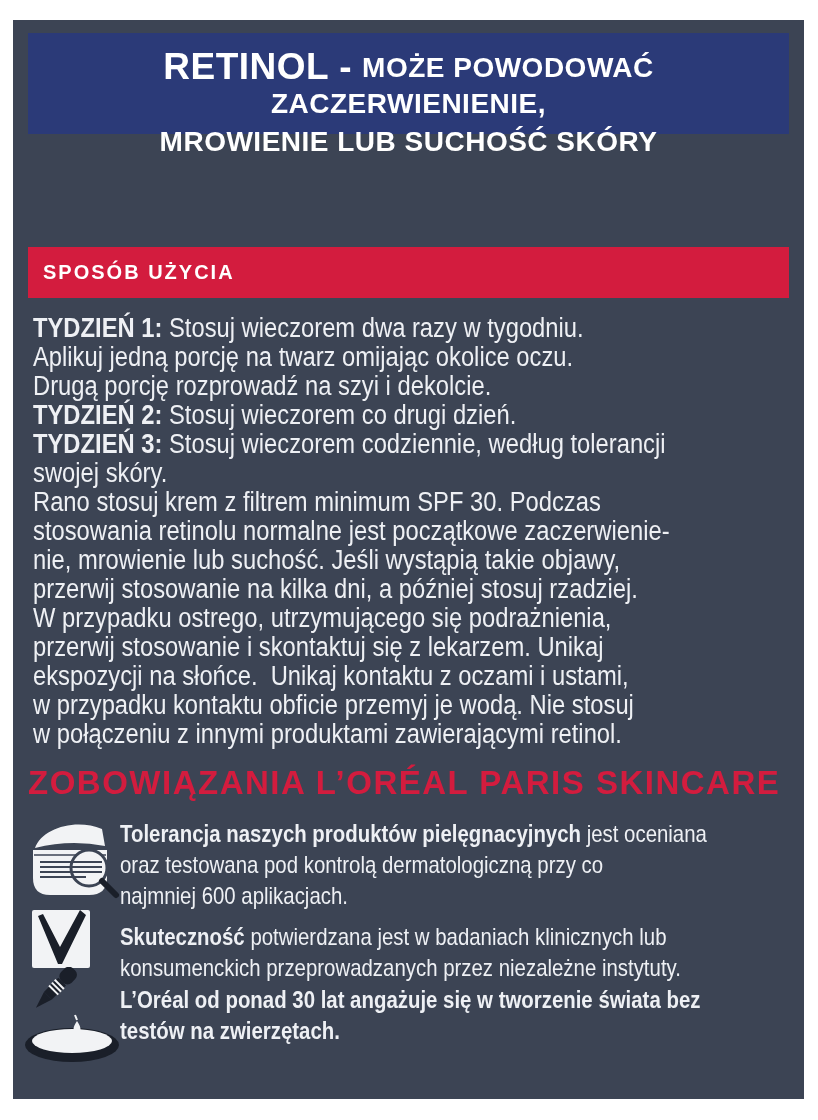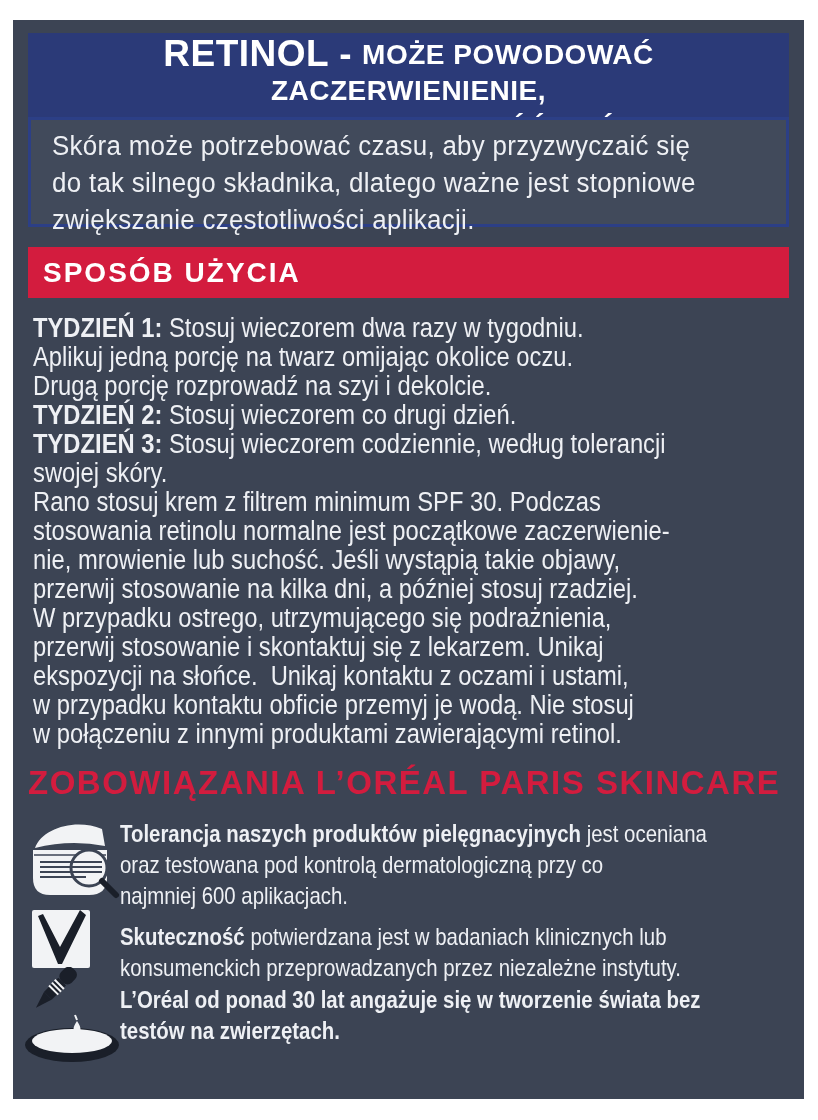--- a/index.html
+++ b/index.html
@@ -12,42 +12,42 @@
     position:absolute; left:13px; top:20px; width:791px; height:1079px;
     background:#3c4454;
   }
   .abs { position:absolute; }
   .pre { white-space:pre; }
   .cond { transform:scaleX(0.88); transform-origin:0 0; }
 
   
   .title-box {
     left:15px; top:13px; width:761px; height:101px; background:#2b3a78;
-    color:#ffffff; text-align:center; 
+    color:#ffffff; text-align:center; padding-top:13px;
   }
   .title-line1 { font-weight:bold; }
   .title-lead { font-size:37px; letter-spacing:0.5px; margin-right:10px; vertical-align:-2px; }
   .title-rest { font-size:28px; letter-spacing:0.5px; }
   .title-line2 { font-size:28px; font-weight:bold; letter-spacing:0.5px; margin-top:6px; }
 
   
   .intro-box {
     left:15px; top:97px; width:761px; height:110px;
     background:#414a5b; border:3px solid #2c3f86;
   }
   .intro-text {
     position:absolute; left:21px; top:8px; color:#eef0f4;
     font-size:27px; line-height:37px; font-weight:400; letter-spacing:0.3px;
     transform:scaleX(0.96); transform-origin:0 0;
   }
 
   
   .usage-banner {
     left:15px; top:227px; width:761px; height:51px; background:#d31c3e;
-    color:#ffffff; font-size:28px; font-weight:bold; letter-spacing:2px;
+    color:#ffffff; font-size:20px; font-weight:bold; letter-spacing:2px;
     line-height:51px; padding-left:15px;
   }
 
   
   .usage-body { left:20px; top:294px; width:765px; color:#eef0f4; font-size:27px; line-height:29px; }
   .usage-body p { margin:0; }
   .p1 { margin-bottom:13px; }
   .p2 { margin-bottom:9px; }
   .p3 { margin-bottom:3px; }
   .wk { font-weight:bold; }
@@ -80,25 +80,20 @@
 <div class="canvas">
   <div class="card">
 
     <div class="abs title-box">
       <div class="title-line1">
         <span class="title-lead">RETINOL -</span><span class="title-rest">MOŻE POWODOWAĆ ZACZERWIENIENIE,</span>
       </div>
       <div class="title-line2">MROWIENIE LUB SUCHOŚĆ SKÓRY</div>
     </div>
 
-    <div class="abs intro-box">
-      <div class="intro-text pre">Skóra może potrzebować czasu, aby przyzwyczaić się
-do tak silnego składnika, dlatego ważne jest stopniowe
-zwiększanie częstotliwości aplikacji.</div>
-    </div>
 
     <div class="abs usage-banner">SPOSÓB UŻYCIA</div>
 
     <div class="abs usage-body cond">
       <p class="p1 pre"><span class="wk">TYDZIEŃ 1:</span><span> Stosuj wieczorem dwa razy w tygodniu.
 Aplikuj jedną porcję na twarz omijając okolice oczu.
 Drugą porcję rozprowadź na szyi i dekolcie.</span></p>
       <p class="p2 pre"><span class="wk">TYDZIEŃ 2:</span><span> Stosuj wieczorem co drugi dzień.</span></p>
       <p class="p3 pre"><span class="wk">TYDZIEŃ 3:</span><span> Stosuj wieczorem codziennie, według tolerancji
 swojej skóry.</span></p>

